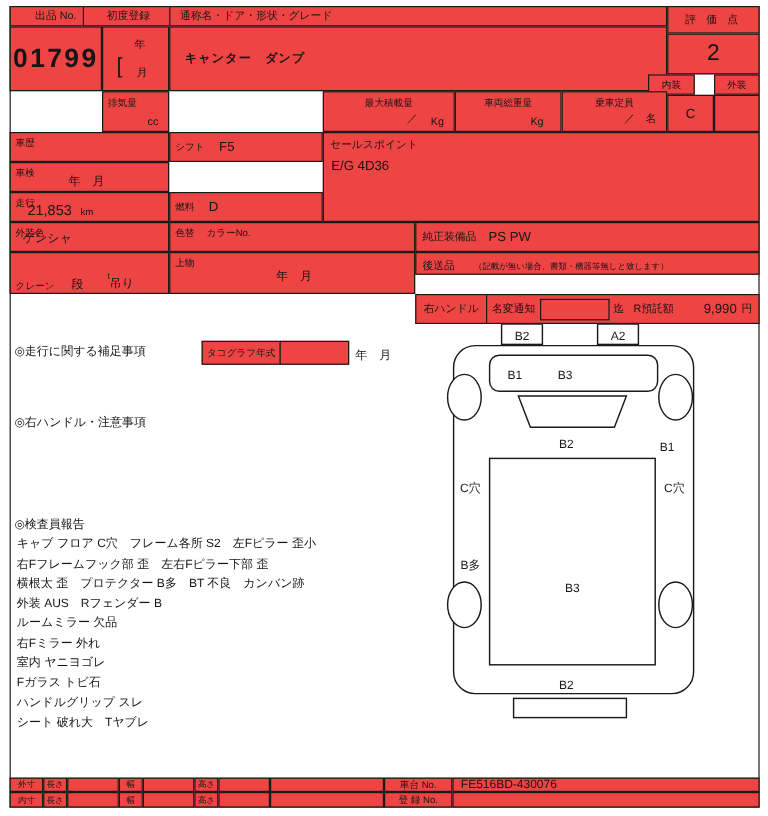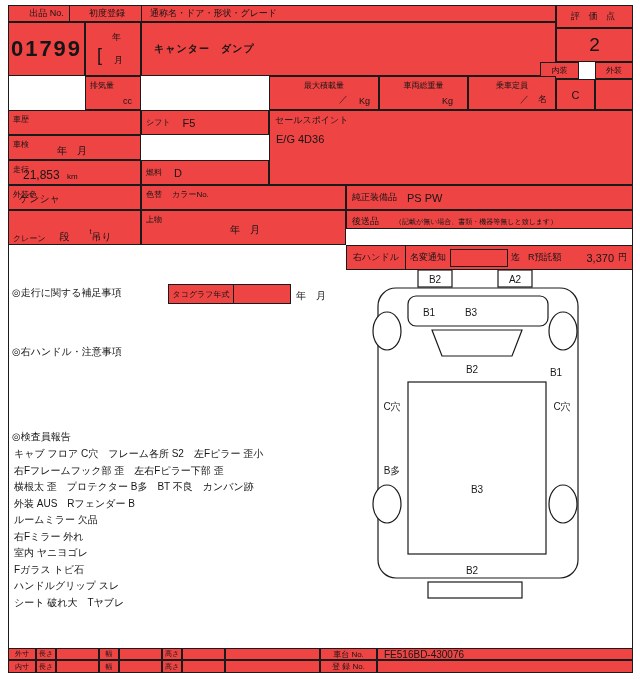--- a/index.html
+++ b/index.html
@@ -105,21 +105,21 @@
   <div class="c" style="left:346px;top:210px;width:287px;height:19px">
     <span class="abs f9" style="left:5px;top:4px">後送品</span>
     <span class="abs f7" style="left:48px;top:6px">（記載が無い場合、書類・機器等無しと致します）</span>
   </div>
   <div class="c" style="left:346px;top:245px;width:287px;height:25px;display:flex;align-items:center">
     <span class="f9" style="width:58px;align-self:stretch;display:flex;align-items:center;justify-content:center;border-right:1px solid #1a1a1a">右ハンドル</span>
     <span class="f9" style="margin-left:4px">名変通知</span>
     <span style="width:56px;height:16px;border:1px solid #1a1a1a;margin-left:4px"></span>
     <span class="f9" style="margin-left:3px">迄</span>
     <span class="f9" style="margin-left:8px">R預託額</span>
-    <span class="f11" style="margin-left:auto">3,370</span>
+    <span class="f11" style="margin-left:auto">9,990</span>
     <span class="f9" style="margin-left:4px;margin-right:5px">円</span>
   </div>
 
   <div class="nb f10" style="left:12px;top:286px">◎走行に関する補足事項</div>
   <div class="c cc f8" style="left:168px;top:284px;width:66px;height:20px">タコグラフ年式</div>
   <div class="c" style="left:233px;top:284px;width:58px;height:20px"></div>
   <div class="nb f10" style="left:296px;top:289px">年　月</div>
   <div class="nb f10" style="left:12px;top:345px">◎右ハンドル・注意事項</div>
   <div class="nb f10" style="left:12px;top:430px">◎検査員報告</div>
 

